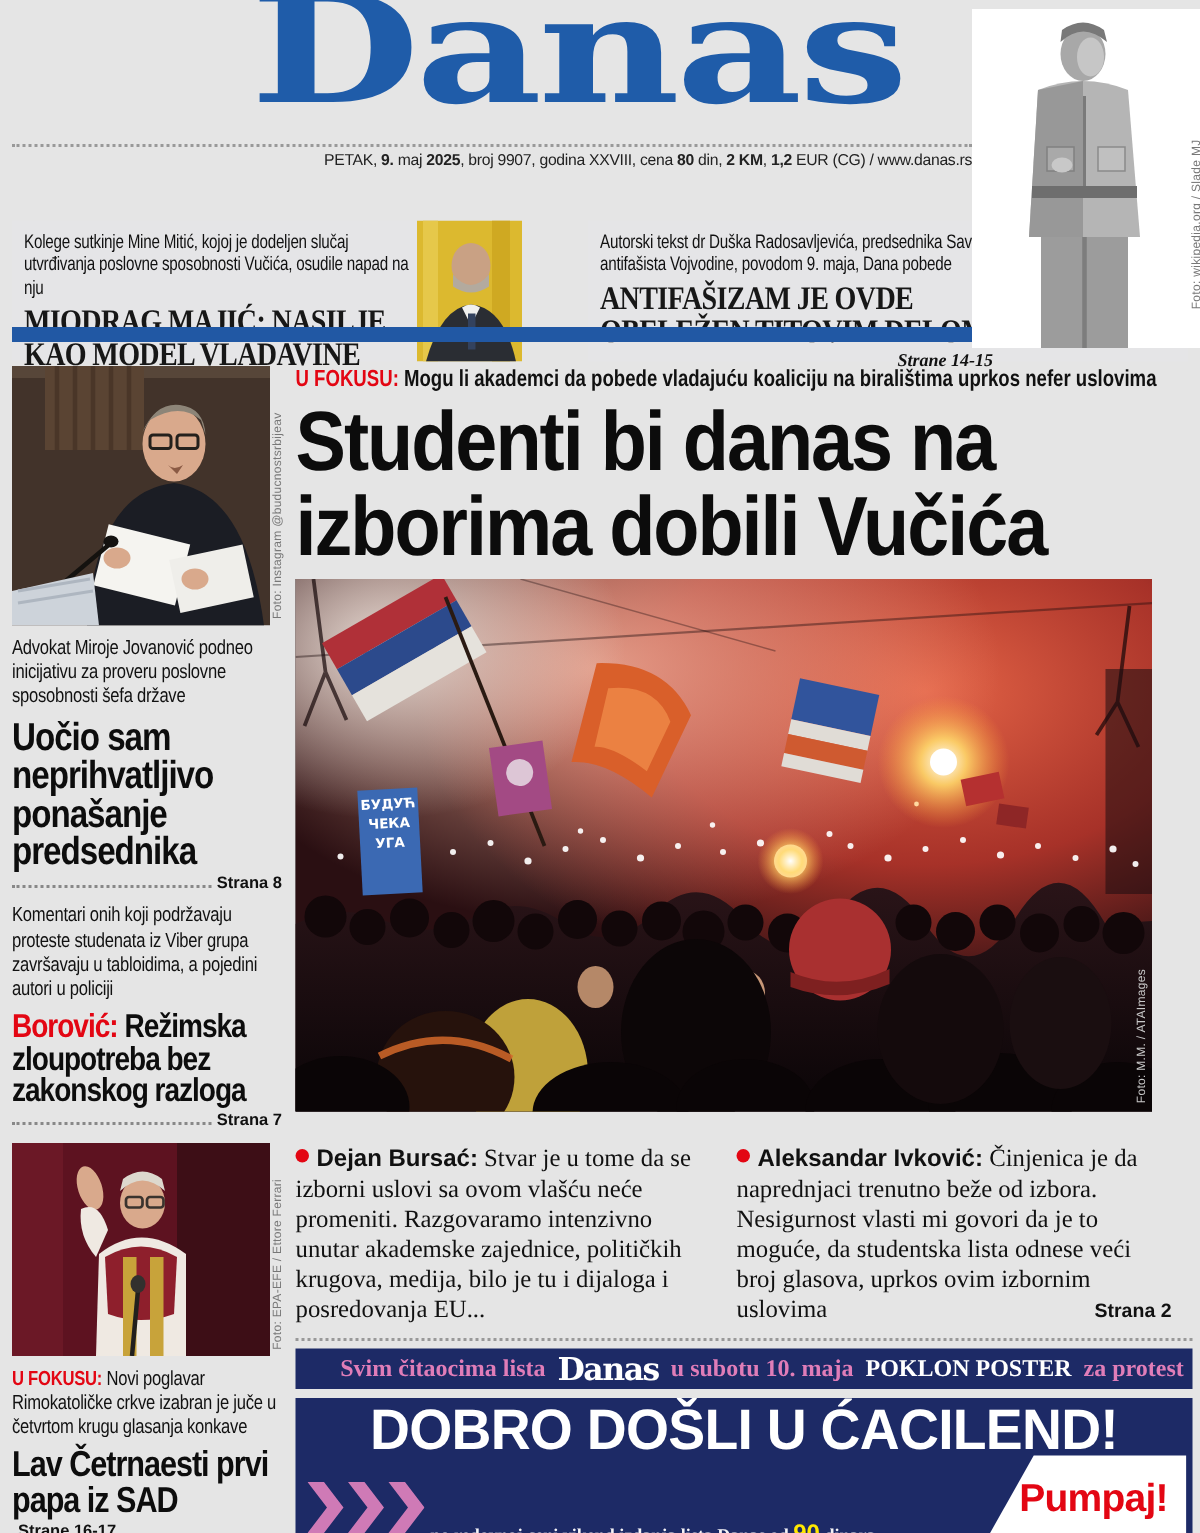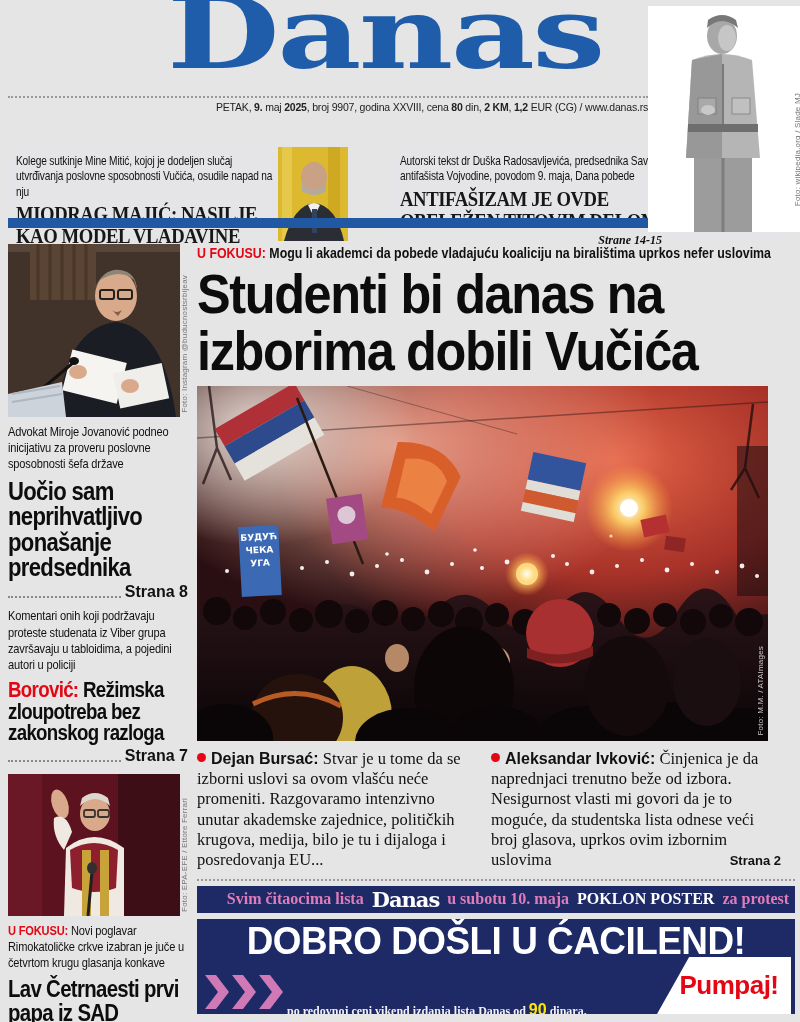--- a/index.html
+++ b/index.html
@@ -45,37 +45,37 @@
   .railphoto svg{display:block;}
   .railkick{font-size:13.5px;line-height:1.2;margin-top:7px;width:220px;
             transform:scaleX(0.82);transform-origin:0 0;letter-spacing:-0.2px;}
   .railhead{font-weight:bold;font-size:26px;line-height:0.98;letter-spacing:-0.8px;
             color:#0d0d0d;margin-top:6px;width:212px;transform:scaleX(0.85);transform-origin:0 0;}
   .railhead2{font-size:22px;}
   .railhead3{font-size:24px;}
   .red{color:#e30613;}
   .pgline{display:flex;align-items:flex-end;margin-top:3px;}
   .pgline .dots{flex:1;border-bottom:2px dotted #888;margin-bottom:3px;}
-  .pgline .pg{font-weight:bold;font-size:16px;padding-left:4px;white-space:nowrap;}
+  .pgline .pg{font-weight:bold;font-size:11px;padding-left:4px;white-space:nowrap;}
   
   .main{position:absolute;left:197px;top:244px;width:598px;}
   .lead-kick{font-weight:bold;font-size:15.5px;width:744px;transform:scaleX(0.8);
              transform-origin:0 0;white-space:nowrap;}
   .h1{font-weight:bold;font-size:56px;line-height:1.02;letter-spacing:-1.5px;color:#0c0c0c;
       width:664px;transform:scaleX(0.9);transform-origin:0 0;margin-top:3px;}
   .h1 span{display:block;}
   .mainphoto{position:relative;width:571px;height:355px;margin-top:7px;background:#1a0d10;}
   .mainphoto svg{display:block;width:571px;height:355px;}
   .sign{position:absolute;left:43px;top:140px;width:40px;height:70px;background:#3b69b3;
         color:#fff;font-family:"DejaVu Sans",sans-serif;font-weight:bold;font-size:9px;
         text-align:center;padding-top:5px;line-height:1.45;transform:rotate(-3deg);box-sizing:border-box;}
   .sign span{display:block;}
   .mp-cred{right:3px;bottom:6px;color:#c9c9c9;}
   
-  .quotes{display:flex;margin-top:8px;}
+  .quotes{display:flex;margin-top:21px;}
   .q{width:292px;box-sizing:border-box;font-family:"Liberation Serif",serif;
      font-size:16.5px;line-height:1.22;color:#111;}
   .q1{padding-right:16px;}
   .q2{padding-left:2px;}
   .bullet{display:inline-block;width:9px;height:9px;border-radius:50%;background:#e30613;
           margin-right:5px;position:relative;top:-2px;}
   .speaker{font-family:"Liberation Sans",sans-serif;font-weight:bold;font-size:16px;}
   .qpage{text-align:right;font-family:"Liberation Sans",sans-serif;font-weight:bold;
          font-size:13px;margin-top:-17px;}
   .sep-dotted{border-top:2px dotted #999;margin-top:9px;width:598px;}

